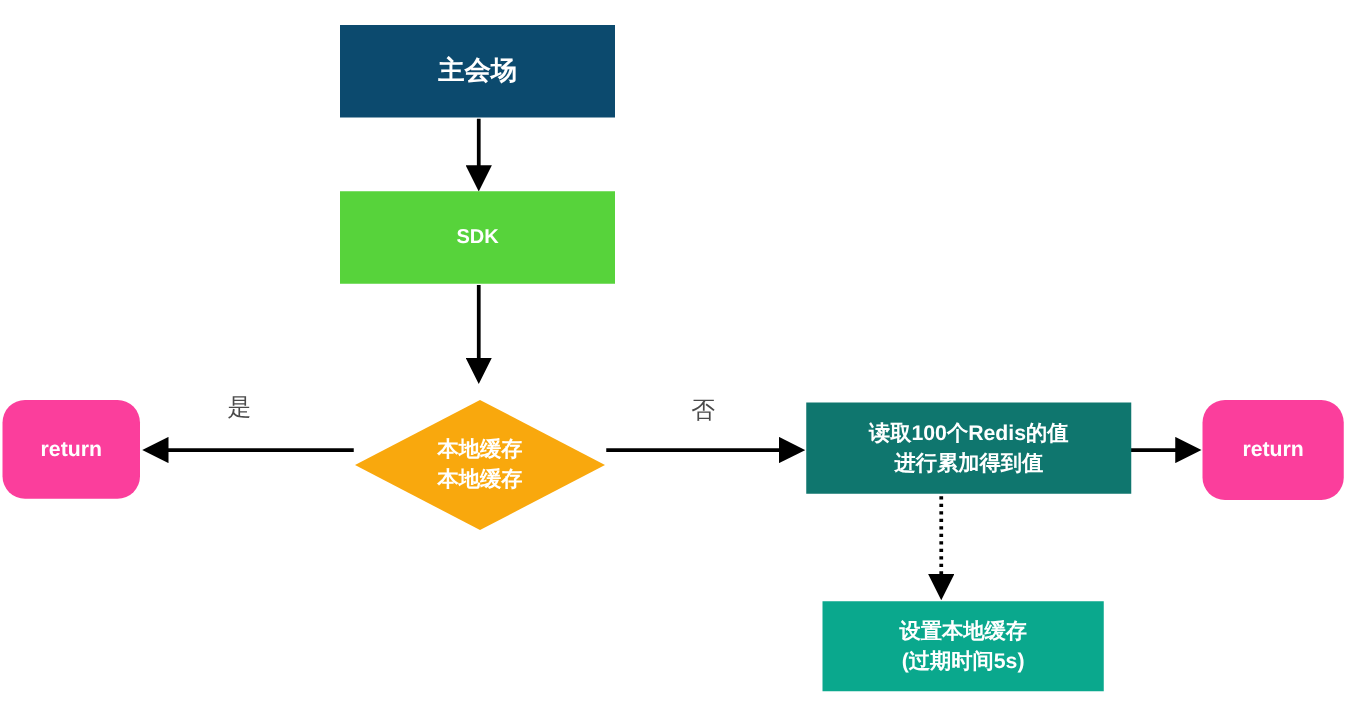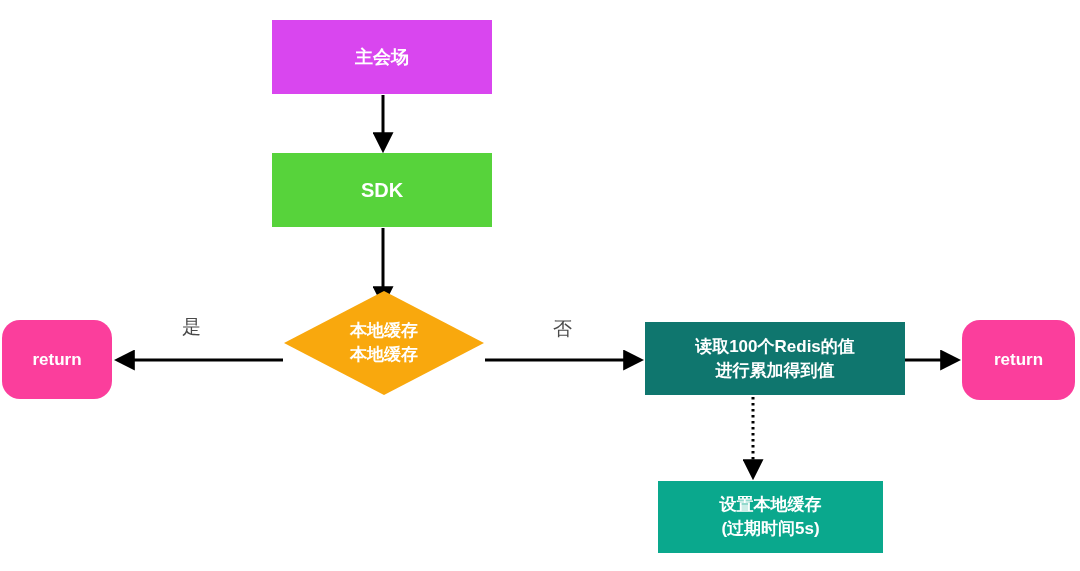--- a/index.html
+++ b/index.html
@@ -22,23 +22,23 @@
     font-size: 17px;
     line-height: 24px;
     text-align: center;
     box-sizing: border-box;
   }
   .node-rect { border-radius: 0; }
   .node-round { border-radius: 18px; }
   .node-diamond {
     clip-path: polygon(50% 0%, 100% 50%, 50% 100%, 0% 50%);
   }
-  #node-main-venue { left: 272px; top: 20px;  width: 220px; height: 74px;  background: #d946ef; font-size: 18px; }
-  #node-sdk        { left: 272px; top: 153px; width: 220px; height: 74px;  background: #57D33B; font-size: 20px; }
-  #node-cache-check{ left: 284px; top: 291px; width: 200px; height: 104px; background: #F9A80D; }
+  #node-main-venue { left: 272px; top: 20px;  width: 220px; height: 74px;  background: #0c4a6e; font-size: 21px; }
+  #node-sdk        { left: 272px; top: 153px; width: 220px; height: 74px;  background: #57D33B; font-size: 16px; }
+  #node-cache-check{ left: 284px; top: 320px; width: 200px; height: 104px; background: #F9A80D; }
   #node-return-left{ left: 2px;   top: 320px; width: 110px; height: 79px;  background: #FB3E9C; }
   #node-read-redis { left: 645px; top: 322px; width: 260px; height: 73px;  background: #0f766e; }
   #node-return-right{ left: 962px; top: 320px; width: 113px; height: 80px; background: #FB3E9C; }
   #node-set-cache  { left: 658px; top: 481px; width: 225px; height: 72px;  background: #0AA88D; }
   .edge-label {
     position: absolute;
     color: #4A4A4A;
     font-size: 19px;
     font-weight: normal;
     line-height: 22px;

